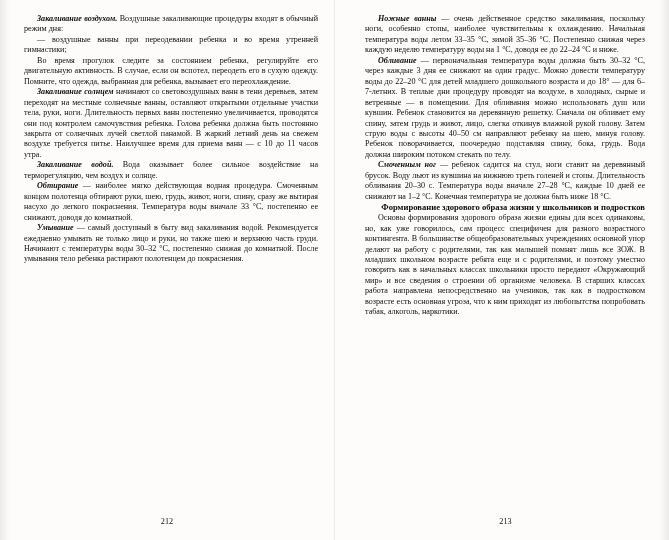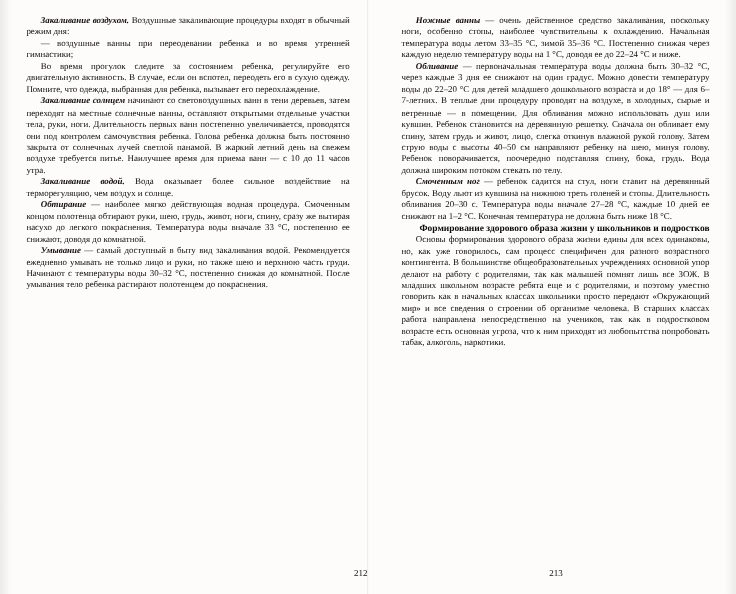--- a/index.html
+++ b/index.html
@@ -68,21 +68,21 @@
   }
   .folio {
     position: absolute;
     bottom: 14px;
     width: 100%;
     left: 0;
     text-align: center;
     font-size: 8.2px;
     color: #131110;
   }
-  .page-left .folio { padding-right: 6px; text-align: right; }
+  .page-left .folio { padding-right: 6px; }
   .page-right .folio { padding-left: 4px; }
   .gutter {
     position: absolute;
     left: 334px;
     top: 0;
     width: 1px;
     height: 540px;
     background: linear-gradient(to right, rgba(0,0,0,0.10), rgba(0,0,0,0.03));
   }
   .edge-shade-left {

